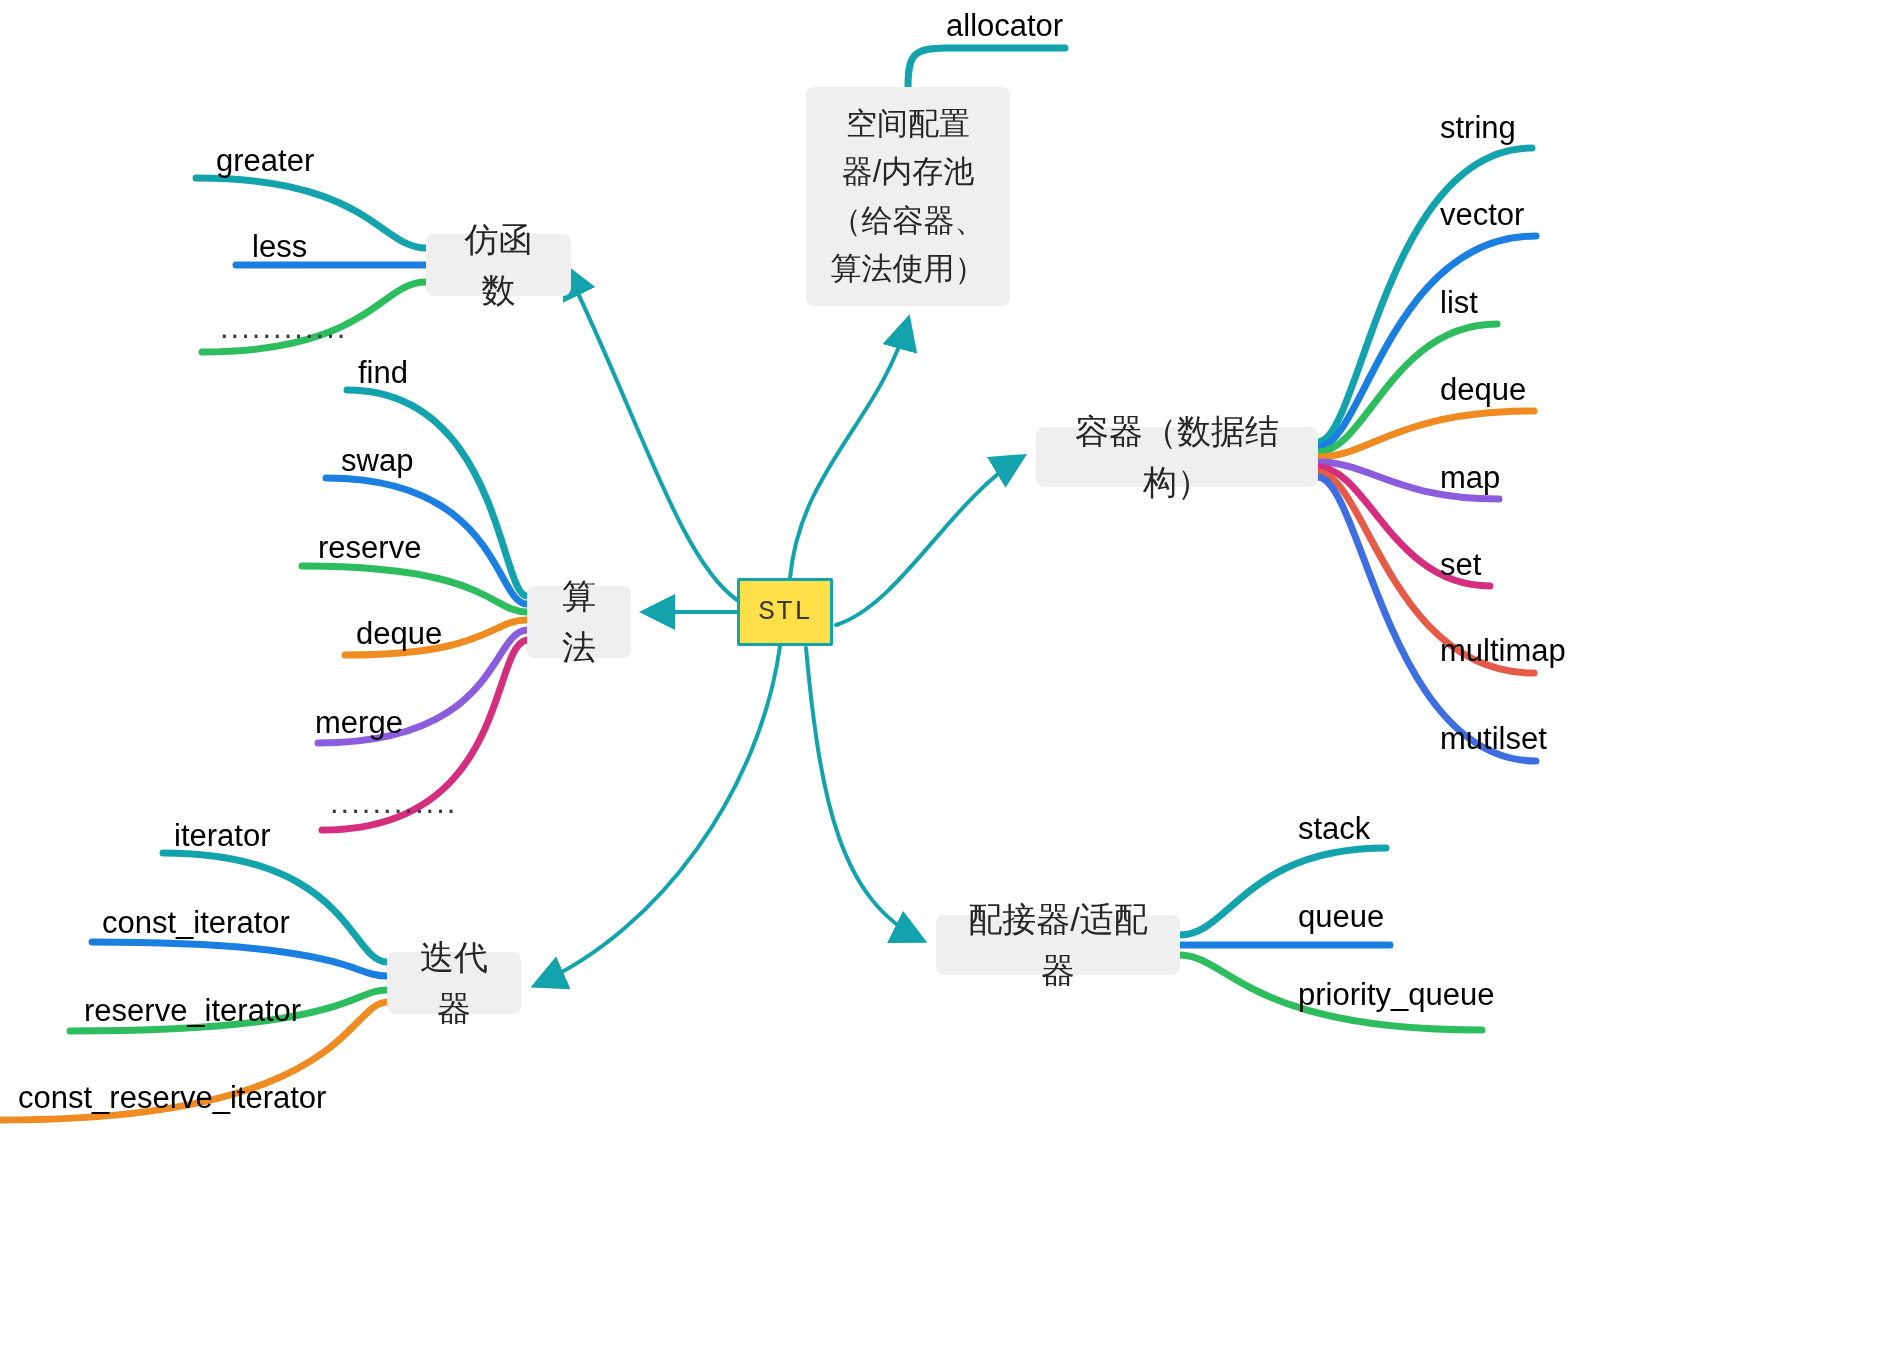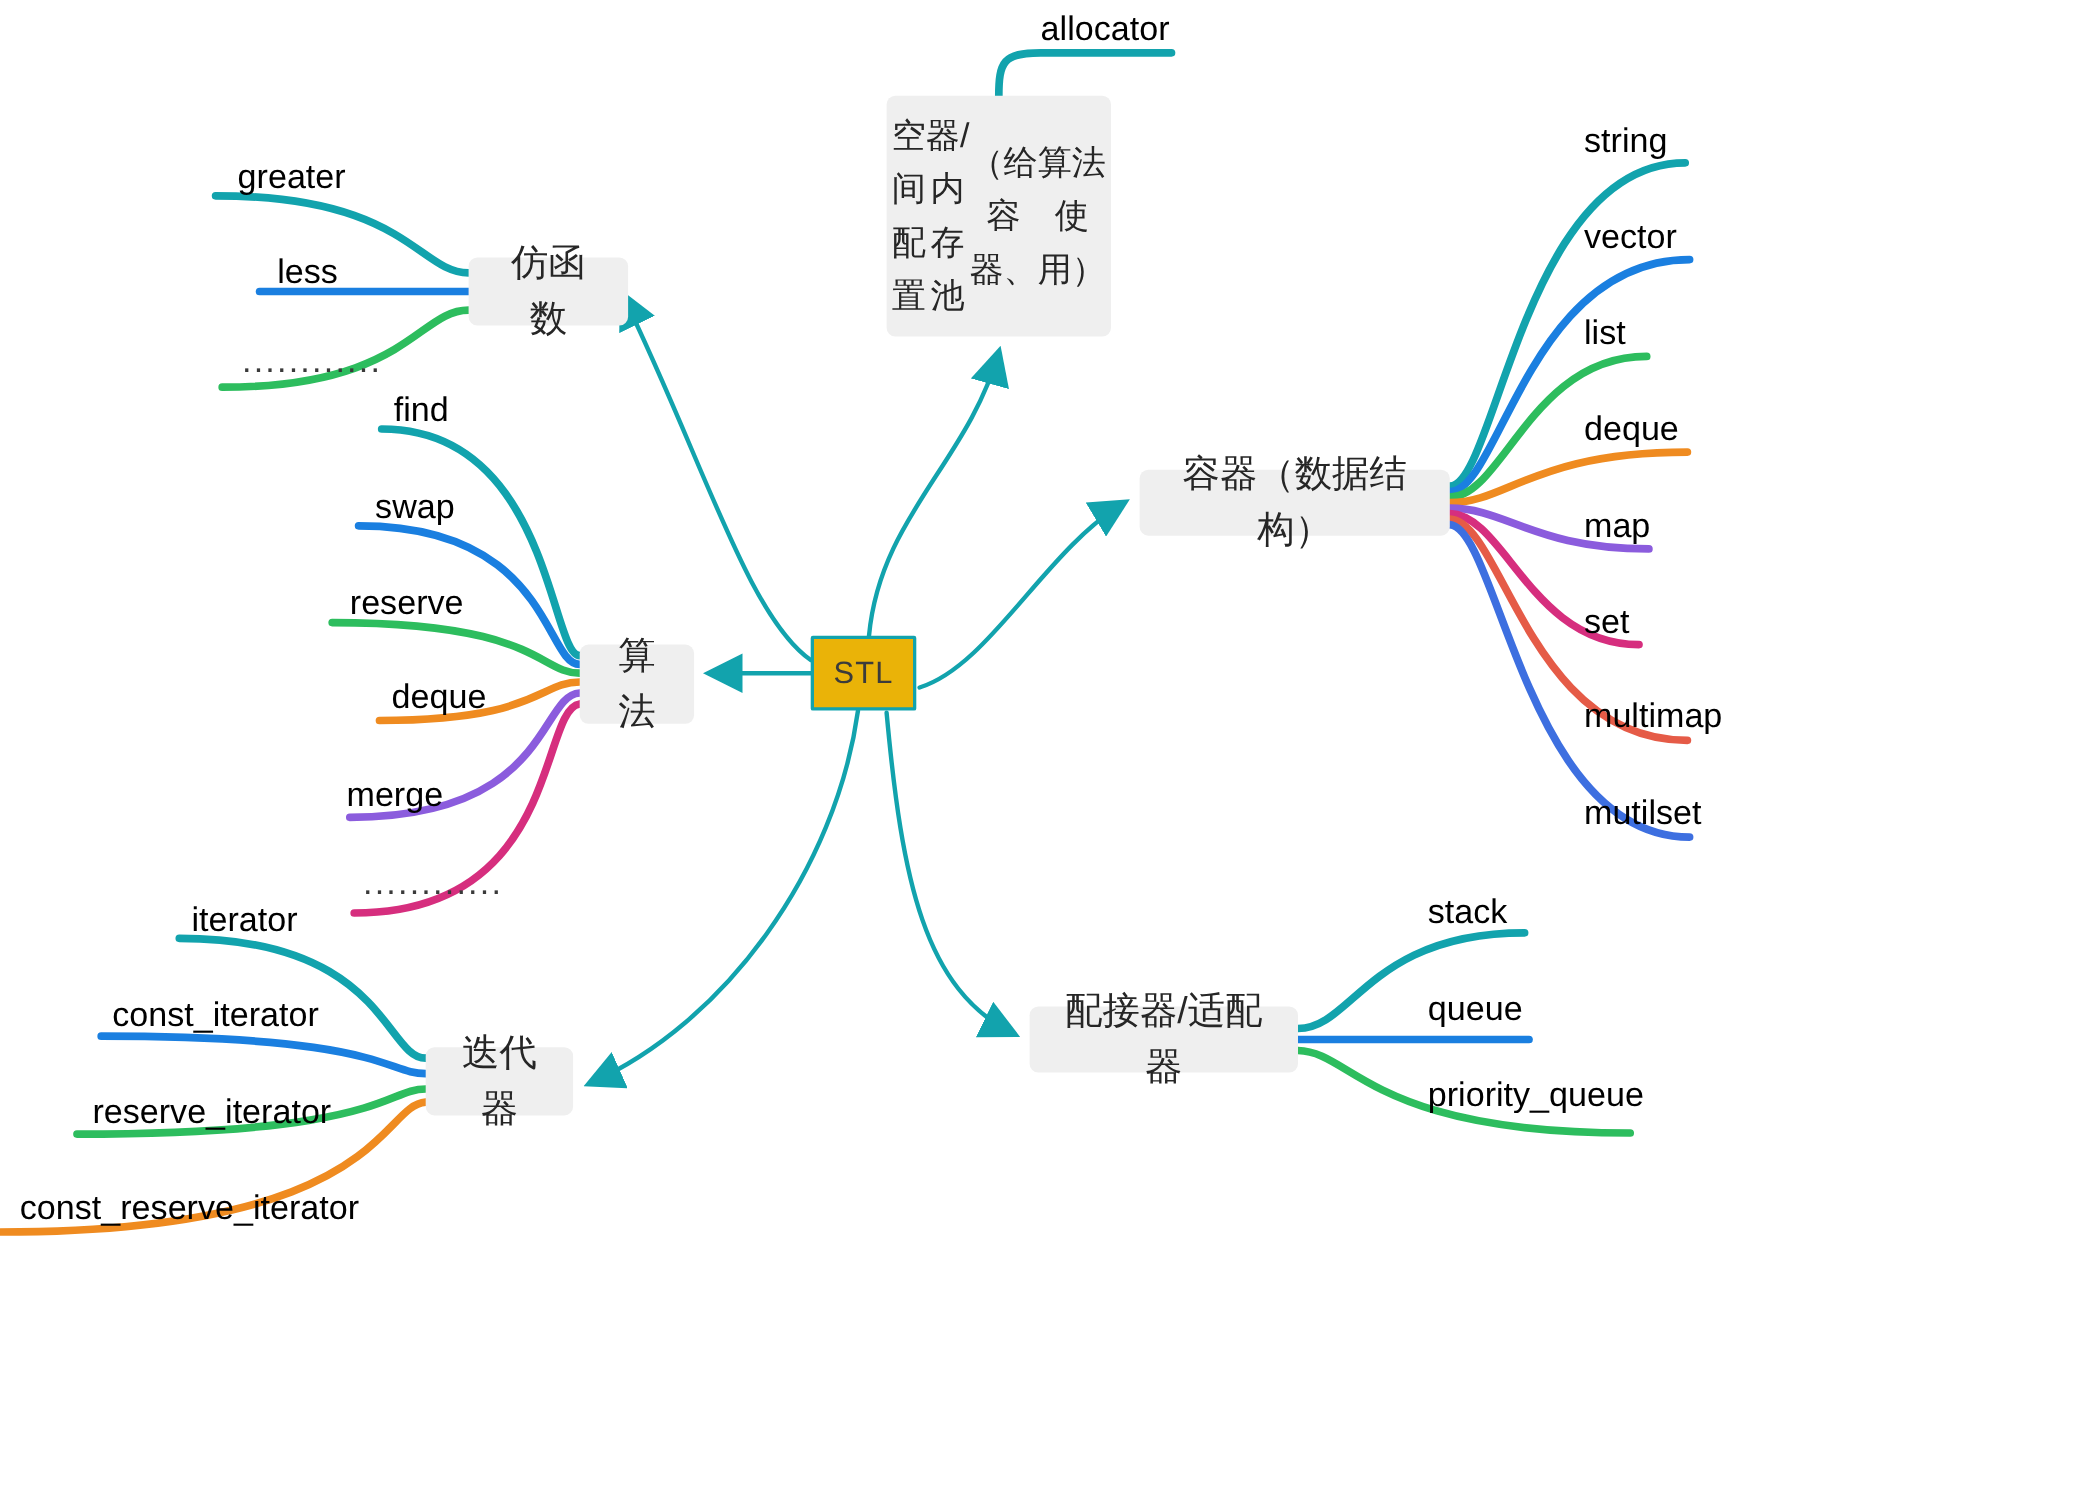--- a/index.html
+++ b/index.html
@@ -14,29 +14,30 @@
     position:absolute;
     background:#efefef;
     border-radius:8px;
     display:flex;align-items:center;justify-content:center;
     text-align:center;
     color:#262626;
     box-sizing:border-box;
     line-height:1.5;
   }
   .node.root{
-    background:#eab308;
+    background:#fde047;
     border:3px solid #12a3ad;
     border-radius:2px;
     font-size:28px;
     color:#3b3b3b;
     letter-spacing:1px;
+    font-family:Liberation Mono, monospace;
   }
   .node.branch{font-size:34px;padding:14px 22px;}
-  .node.branch.multiline{font-size:31px;padding:16px 8px;flex-direction:row;line-height:1.55;}
+  .node.branch.multiline{font-size:31px;padding:16px 8px;flex-direction:column;line-height:1.55;}
   .leaf{
     position:absolute;
     font-size:31px;
     color:#000000;
     white-space:nowrap;
   }
   .leaf.dots{letter-spacing:2px;color:#3a3a3a;}
 </style>
 </head>
 <body>

